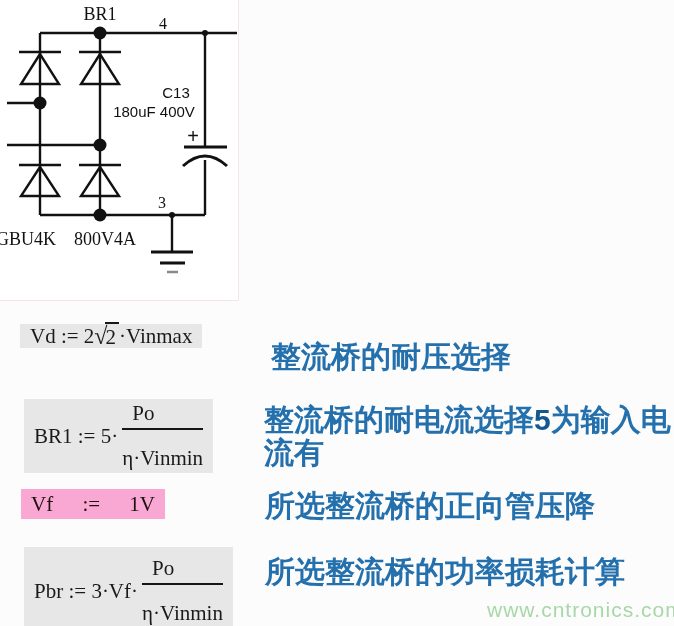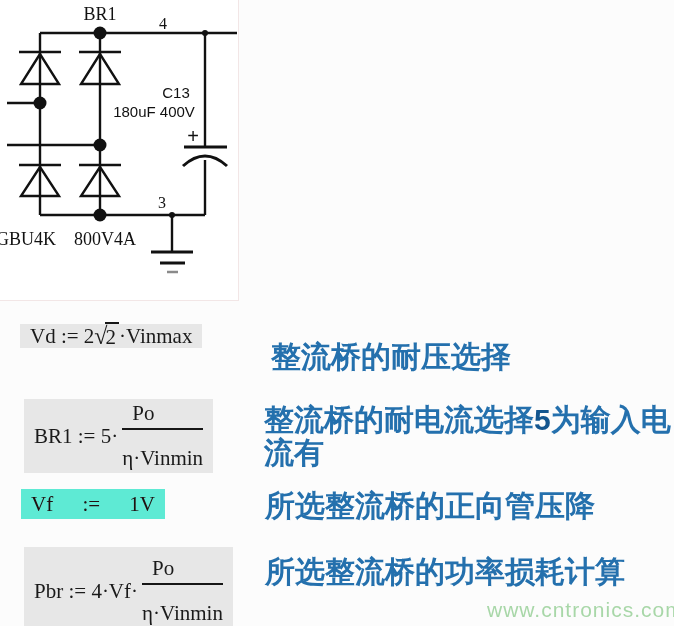--- a/index.html
+++ b/index.html
@@ -22,21 +22,21 @@
   .fbox{
     position:absolute;
     background:#e7e7e7;
     color:#1a1a1a;
     font-family:"Liberation Serif", serif;
     font-size:21px;
     display:flex;align-items:center;
     white-space:nowrap;
     padding:0 10px;
   }
-  .fbox.red{background:#5eead4;color:#201010;gap:12px;}
+  .fbox.red{background:#f9a8d4;color:#201010;gap:12px;}
   .frac{display:inline-block;vertical-align:middle;margin-left:4px;}
   .frac .num{display:block;border-bottom:2px solid #161616;padding:0 10px 2px 10px;}
   .frac .den{display:block;padding-top:16px;}
   .sqrt-sym{font-size:24px;}
   .radicand{display:inline-block;border-top:2px solid #161616;margin-left:-3px;padding:1px 3px 0 1px;}
 
   
   .note{
     position:absolute;
     color:#2470ad;
@@ -135,21 +135,21 @@
         <span class="num">Po</span>
         <span class="den">η·Vinmin</span>
       </span>
   </div>
 
   <div class="fbox red" style="left:21px;top:489px;height:30px;">
     <span>Vf</span>&nbsp;<span>:=</span>&nbsp;<span>1V</span>
   </div>
 
   <div class="fbox" style="left:24px;top:547px;height:88px;">
-    <span>Pbr</span>&nbsp;<span>:=</span>&nbsp;<span>4·Vf·</span><span class="frac">
+    <span>Pbr</span>&nbsp;<span>:=</span>&nbsp;<span>3·Vf·</span><span class="frac">
         <span class="num">Po</span>
         <span class="den">η·Vinmin</span>
       </span>
   </div>
 
   <div class="note" style="left:271px;top:340px;">整流桥的耐压选择</div>
 
   <div class="note" style="left:264px;top:403px;width:412px;">
     <span>整流桥的耐电流选择</span><span class="bold5">5</span><span>为输入电流有</span><br>
   </div>

